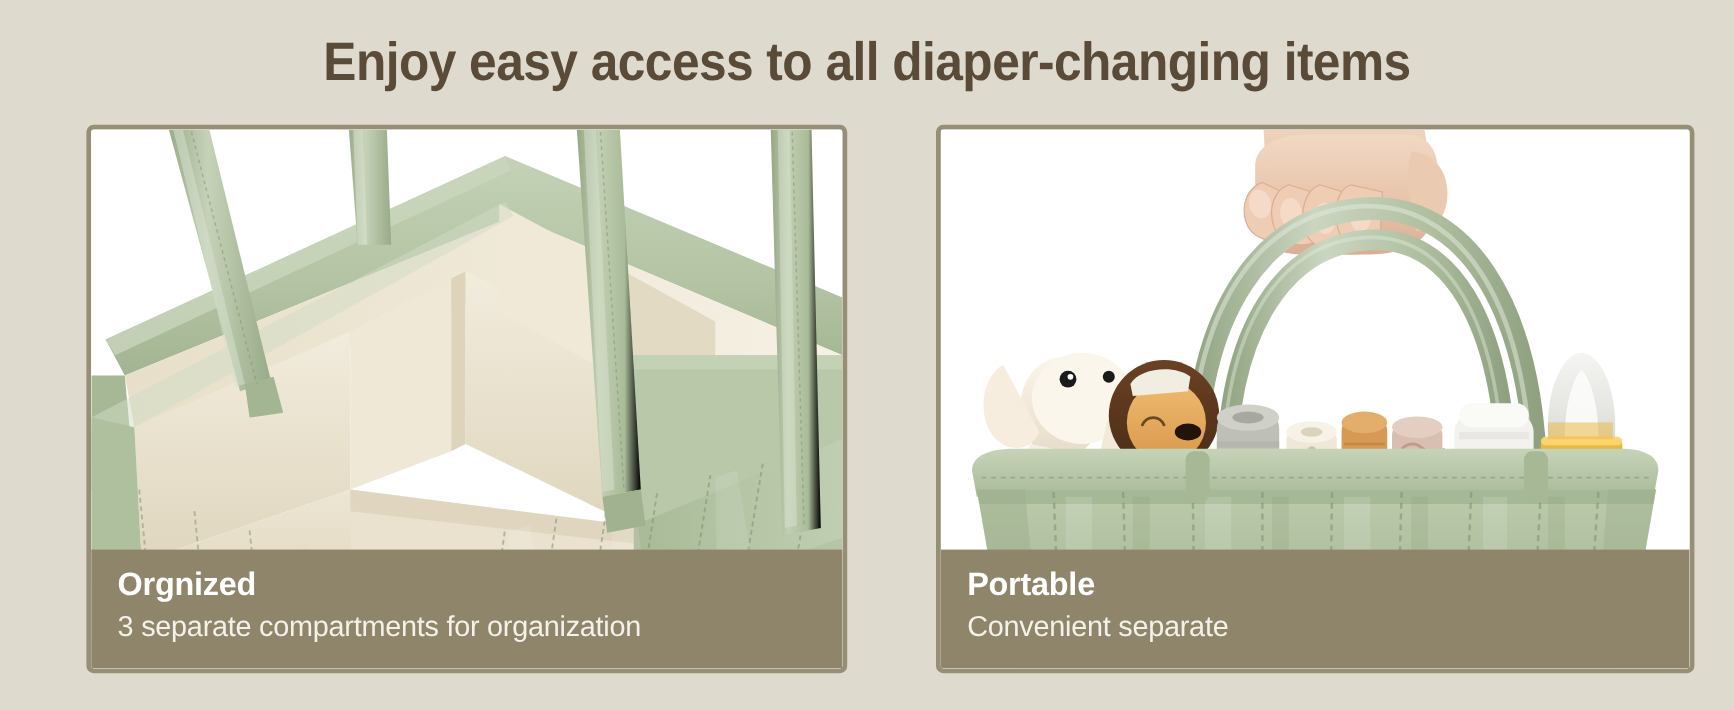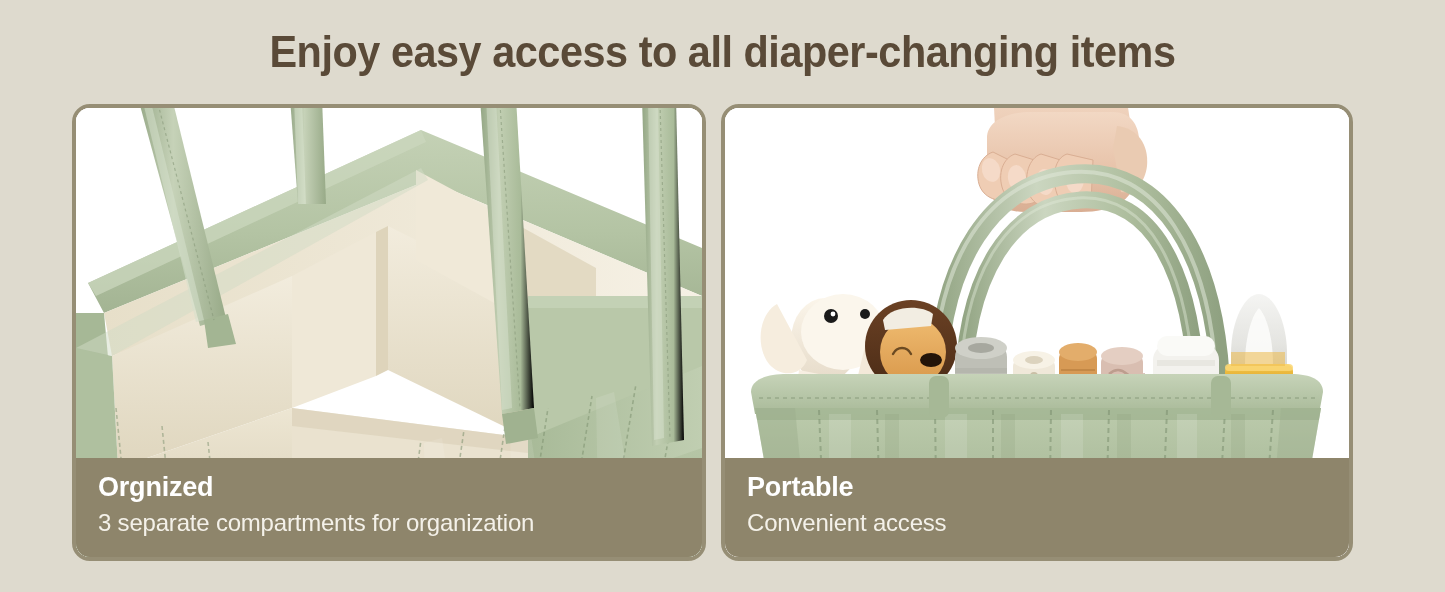--- a/index.html
+++ b/index.html
@@ -32,26 +32,26 @@
     transform-origin: center top;
     white-space: nowrap;
   }
 
   
   .card {
     position: absolute;
     top: 104px;
     height: 457px;
     border: 4px solid #968E75;
-    border-radius: 18px;
+    border-radius: 6px;
     overflow: hidden;
     background: #ffffff;
   }
   .card--left  { left: 72px;  width: 634px; }
-  .card--right { left: 721px; width: 632px; padding-left: 44px; }
+  .card--right { left: 780px; width: 632px; padding-left: 44px; }
 
   .photo {
     position: absolute;
     inset: 0;
     background: #ffffff;
     overflow: hidden;
   }
 
   
   .caption {
@@ -441,17 +441,17 @@
             <rect x="486" y="268" width="20" height="42" rx="7" fill="#A6B896"></rect>
           </g>
 
           <ellipse cx="312" cy="449" rx="250" ry="10" fill="#C9CFC0" opacity=".35"></ellipse>
         </g>
       </svg>
     </div>
 
     <div class="caption">
       <div class="caption-title">Portable</div>
-      <div class="caption-sub">Convenient access</div>
+      <div class="caption-sub">Convenient separate</div>
     </div>
   </div>
 
 </div>
 
 </body></html>

